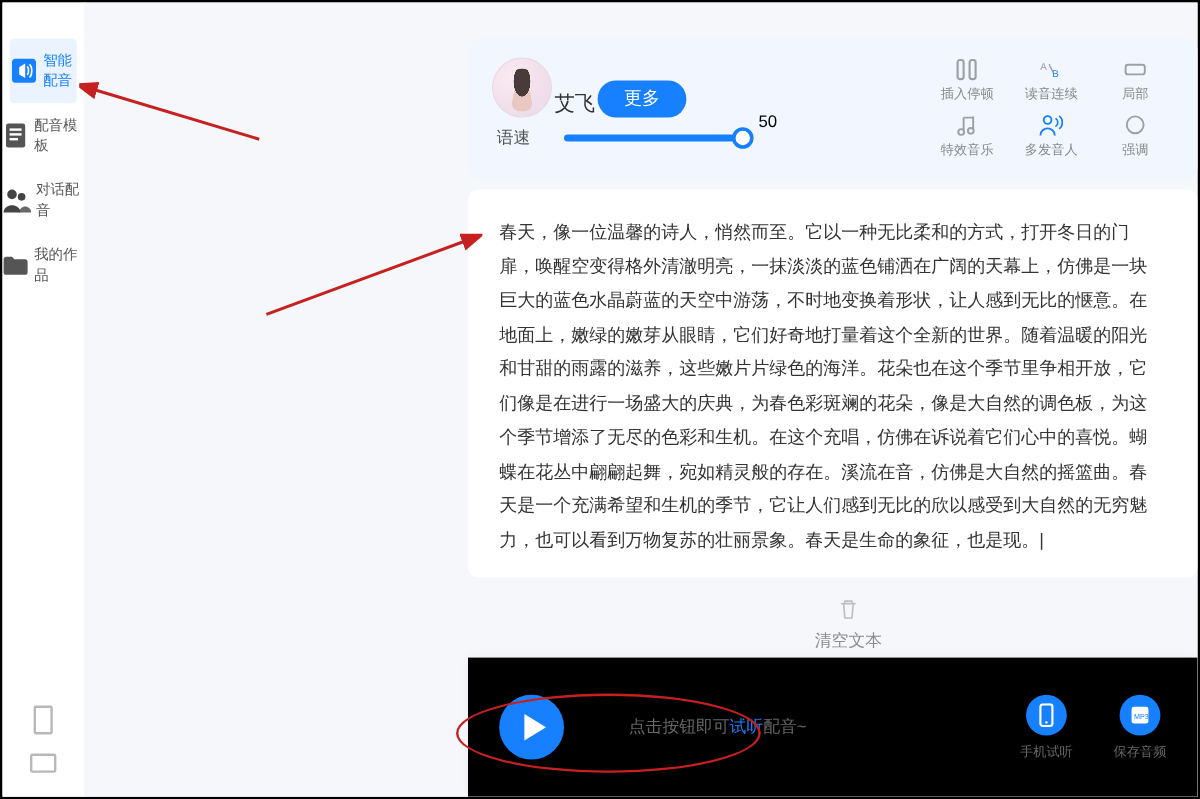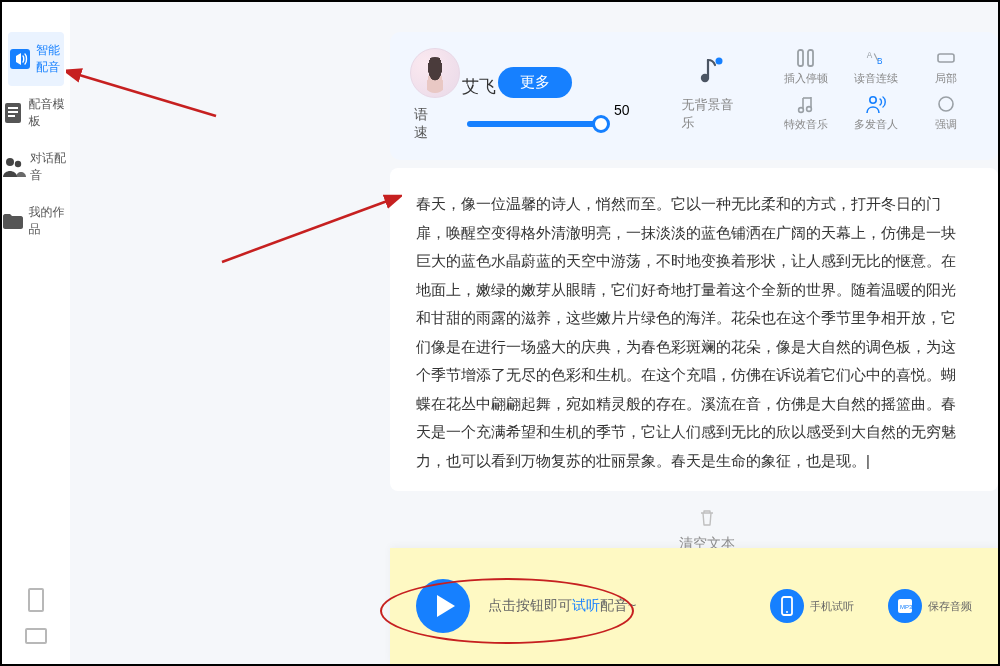--- a/index.html
+++ b/index.html
@@ -29,27 +29,27 @@
   .music-block{display:flex;flex-direction:column;align-items:center;gap:8px;padding:6px 14px;cursor:pointer;}
   .music-label{font-size:13px;color:#888;}
 
   .tool-grid{display:grid;grid-template-columns:repeat(3,64px);grid-template-rows:repeat(2,auto);gap:8px 6px;margin-left:auto;}
   .tool-item{display:flex;flex-direction:column;align-items:center;gap:3px;font-size:11px;color:#888;cursor:pointer;}
   .tool-item .ic{width:22px;height:20px;display:flex;align-items:center;justify-content:center;color:#9aa0a6;}
 
   .text-area{background:#fff;border-radius:8px;margin-top:8px;padding:22px 36px 16px 26px;font-size:15px;line-height:1.9;color:#333;min-height:240px;}
   .clear-row{display:flex;align-items:center;gap:8px;color:#8c8c8c;font-size:14px;margin:18px 0 0 26px;cursor:pointer;flex-direction:column;}
 
-  .footer{position:absolute;bottom:0;left:320px;right:0;height:116px;background:#fef9c3;display:flex;align-items:center;padding:0 26px;box-shadow:0 -2px 8px rgba(0,0,0,0.04);}
+  .footer{position:absolute;bottom:0;left:320px;right:0;height:116px;background:#000000;display:flex;align-items:center;padding:0 26px;box-shadow:0 -2px 8px rgba(0,0,0,0.04);gap:36px;}
   .play-btn{width:54px;height:54px;border-radius:50%;background:#1680ff;display:flex;align-items:center;justify-content:center;cursor:pointer;}
   .play-tri{width:0;height:0;border-left:18px solid #fff;border-top:11px solid transparent;border-bottom:11px solid transparent;margin-left:5px;}
   .play-hint{margin-left:18px;font-size:14px;color:#666;}
   .play-hint .hl{color:#1680ff;}
   .footer-right{margin-left:auto;display:flex;gap:34px;}
-  .fbtn{display:flex;flex-direction:row;align-items:center;gap:6px;font-size:11px;color:#666;cursor:pointer;}
+  .fbtn{display:flex;flex-direction:column;align-items:center;gap:6px;font-size:11px;color:#666;cursor:pointer;}
   .circ{width:34px;height:34px;border-radius:50%;background:#1680ff;display:flex;align-items:center;justify-content:center;color:#fff;}
 
   
   .arrow{position:absolute;pointer-events:none;}
   .ellipse{position:absolute;border:2px solid #c62020;border-radius:50%;pointer-events:none;}
 
   svg{display:block;}
 </style>
 </head>
 <body>
@@ -113,31 +113,20 @@
           </div>
           <div class="speed-row">
             <span>语速</span>
             <div class="speed-slider">
               <div class="thumb"></div>
             </div>
             <span class="speed-val">50</span>
           </div>
         </div>
 
-        <div class="music-block">
-          <div class="ic">
-            <svg width="34" height="34" viewBox="0 0 34 34">
-                <path d="M13 6v17" stroke="#4b5563" stroke-width="2.2" fill="none" stroke-linecap="round"></path>
-                <circle cx="10" cy="24" r="4.2" fill="#4b5563"></circle>
-                <path d="M13 6c4 0 6 2 7 5" stroke="#4b5563" stroke-width="2.2" fill="none" stroke-linecap="round"></path>
-                <circle cx="24" cy="7" r="3.5" fill="#1680ff"></circle>
-              </svg>
-          </div>
-          <span class="music-label">无背景音乐</span>
-        </div>
 
         <div class="tool-grid">
           <div class="tool-item">
             <div class="ic">
                 <svg width="22" height="20" viewBox="0 0 22 20">
                   <rect x="3" y="2" width="5" height="16" rx="2" fill="none" stroke="#9aa0a6" stroke-width="1.8"></rect>
                   <rect x="13" y="2" width="5" height="16" rx="2" fill="none" stroke="#9aa0a6" stroke-width="1.8"></rect>
                 </svg>
               </div>
             <span>插入停顿</span>

